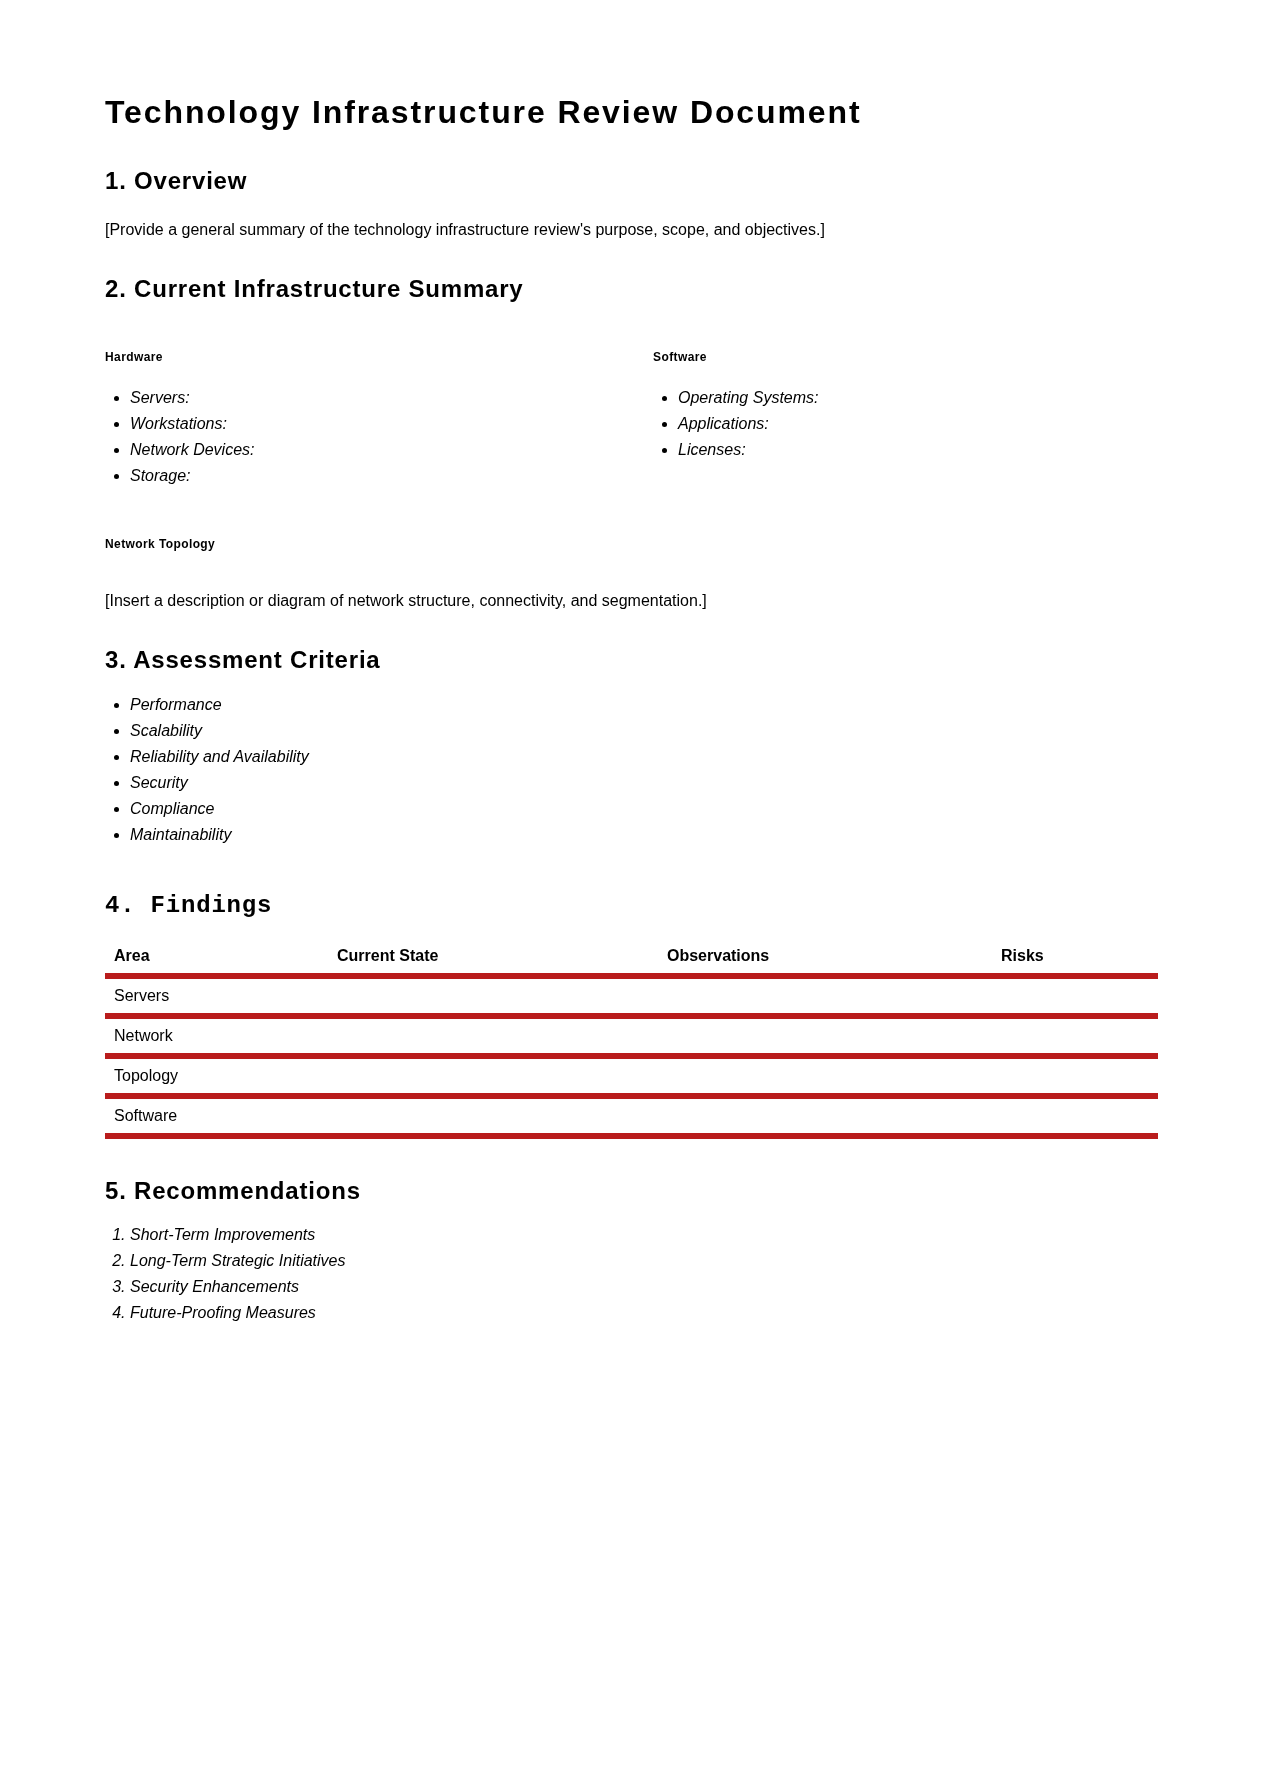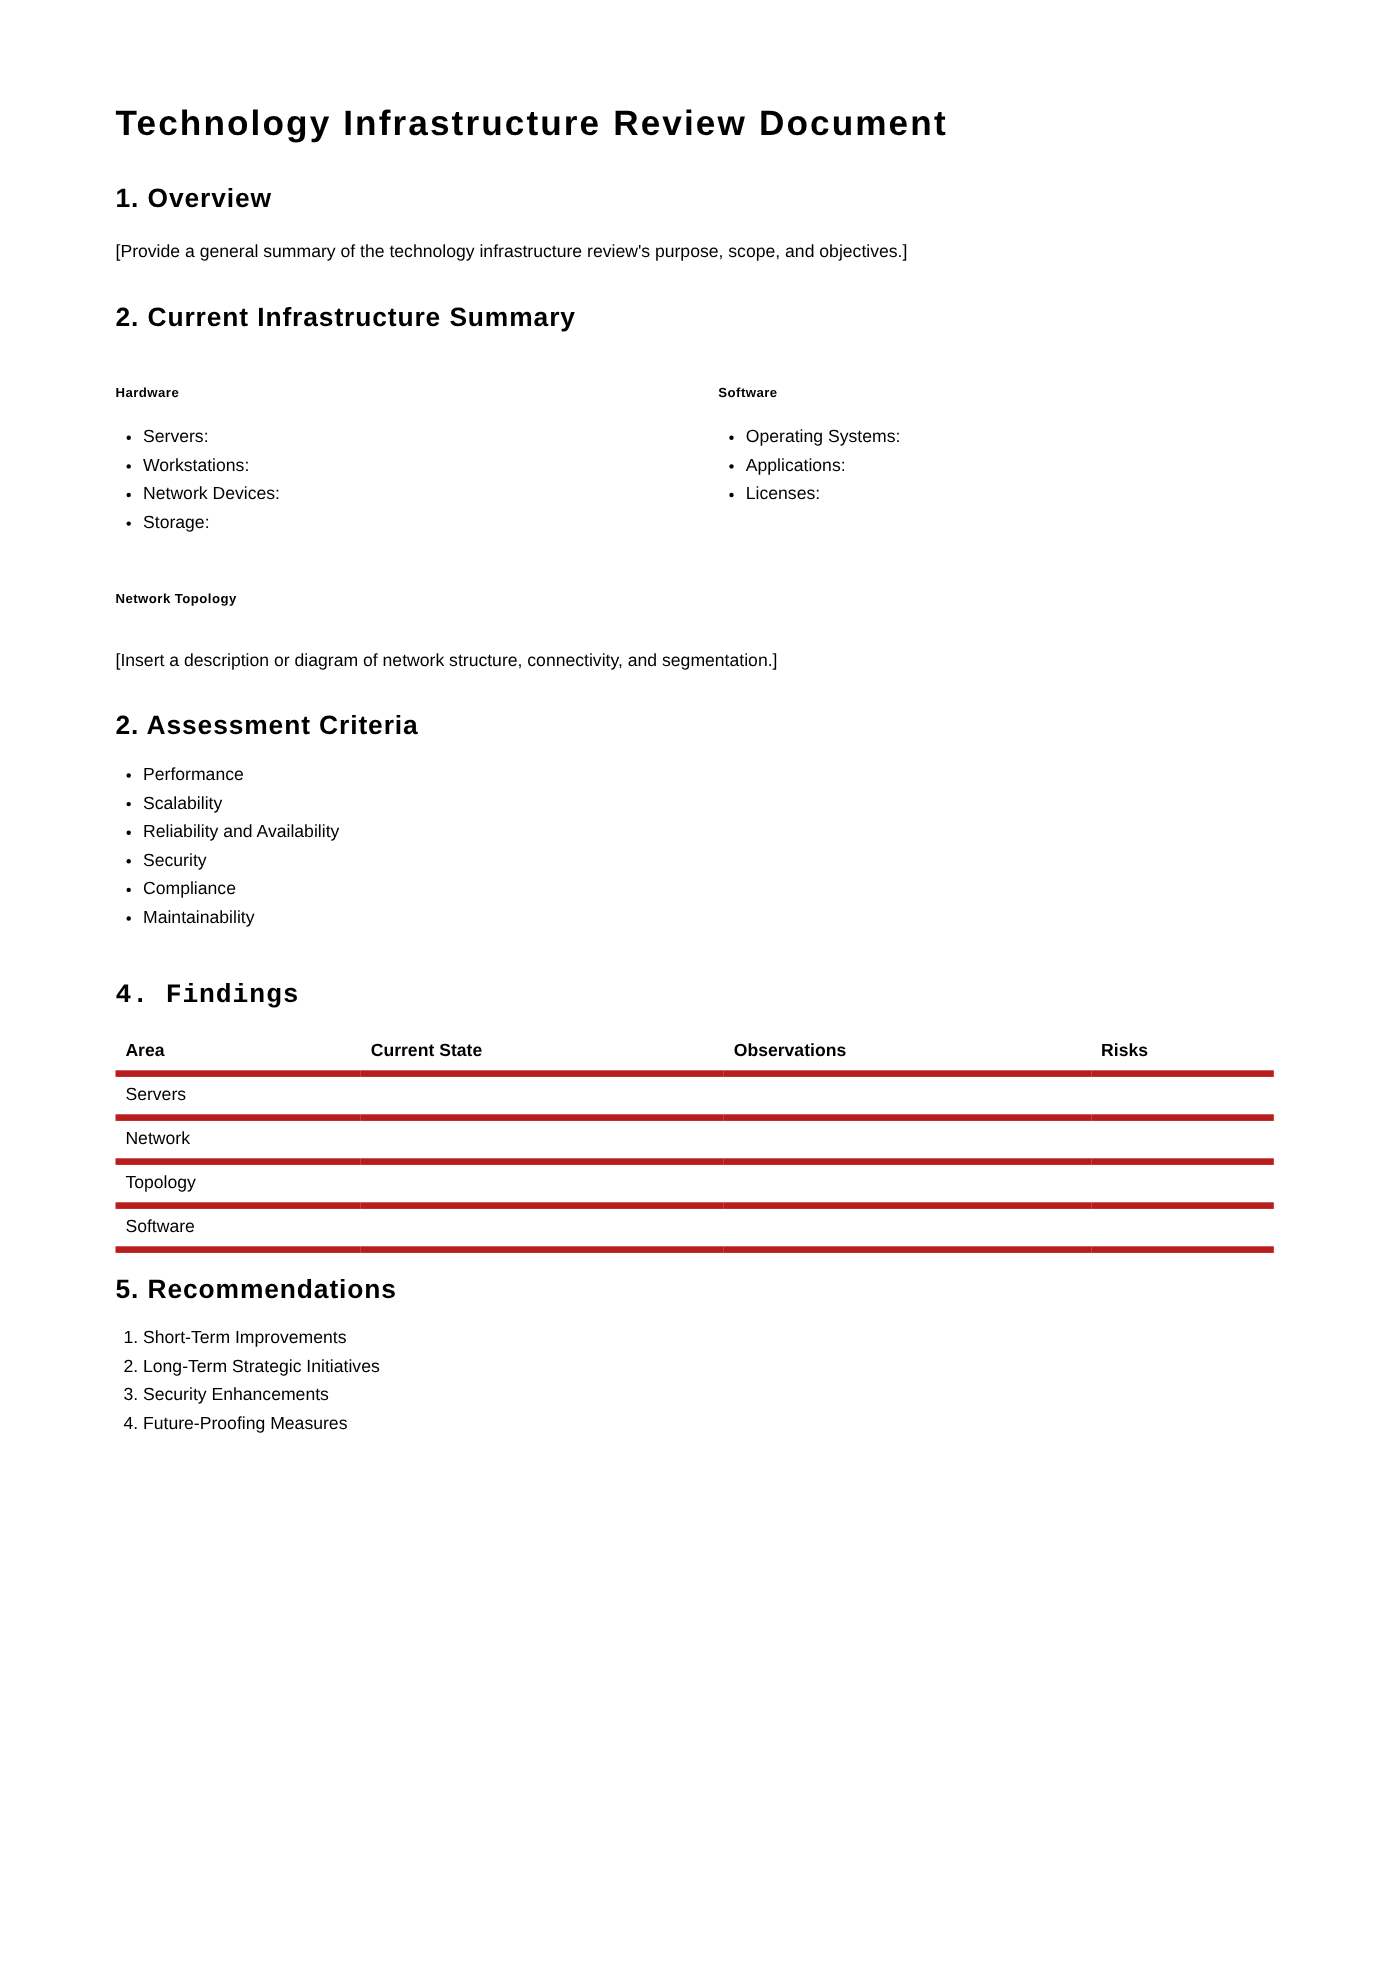--- a/index.html
+++ b/index.html
@@ -43,20 +43,21 @@
   }
   p.body {
     margin: 0;
     font-size: 16px;
     line-height: 24px;
     white-space: nowrap;
   }
   ul.list, ol.list {
     margin: 0;
     padding-left: 25px;
+    font-style: italic;
   }
   ul.list li, ol.list li {
     font-size: 16px;
     line-height: 26px;
     white-space: nowrap;
   }
   ul.list { list-style: disc; }
   ol.list { list-style: decimal; }
 
   #sec-overview-title { margin-top: 35px; }
@@ -83,21 +84,21 @@
   table.findings th, table.findings td {
     text-align: left;
     font-size: 16px;
     line-height: 19px;
     padding: 7px 9px 8px 9px;
     border-bottom: 6px solid #b91c1c;
     white-space: nowrap;
     height: 19px;
   }
   table.findings th { font-weight: bold; padding: 8px 9px 8px 9px; }
-  #sec-recs-title { margin-top: 20px; }
+  #sec-recs-title { margin-top: 38px; }
   #recs-list { margin-top: 17.5px; }
 </style>
 </head>
 <body>
 
 <div class="page">
 
   <h1 class="doc-title">Technology Infrastructure Review Document</h1>
 
   <section>
@@ -126,21 +127,21 @@
           <li>Licenses:</li>
         </ul>
       </div>
     </div>
 
     <h3 class="sub" id="topology-title">Network Topology</h3>
     <p class="body" id="topology-text">[Insert a description or diagram of network structure, connectivity, and segmentation.]</p>
   </section>
 
   <section>
-    <h2 class="section" id="sec-criteria-title">2. Assessment Criteria</h2>
+    <h2 class="section" id="sec-criteria-title">3. Assessment Criteria</h2>
     <ul class="list" id="criteria-list">
       <li>Performance</li>
       <li>Scalability</li>
       <li>Reliability and Availability</li>
       <li>Security</li>
       <li>Compliance</li>
       <li>Maintainability</li>
     </ul>
   </section>
 

